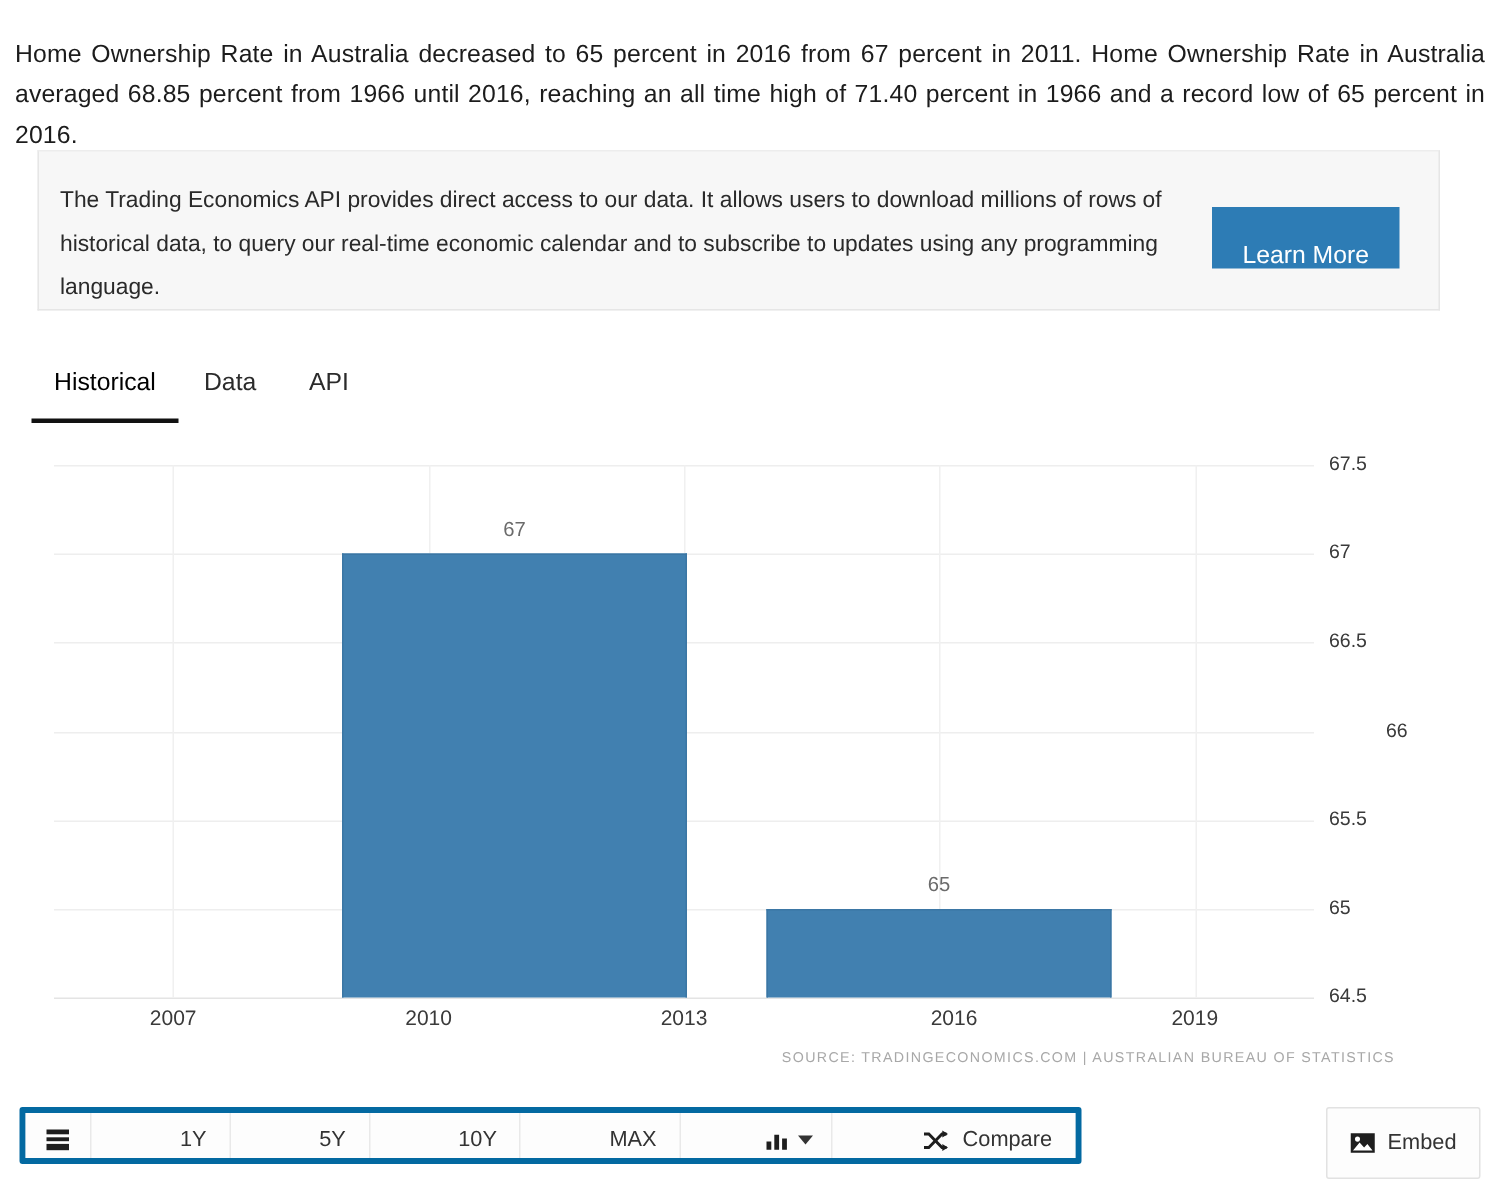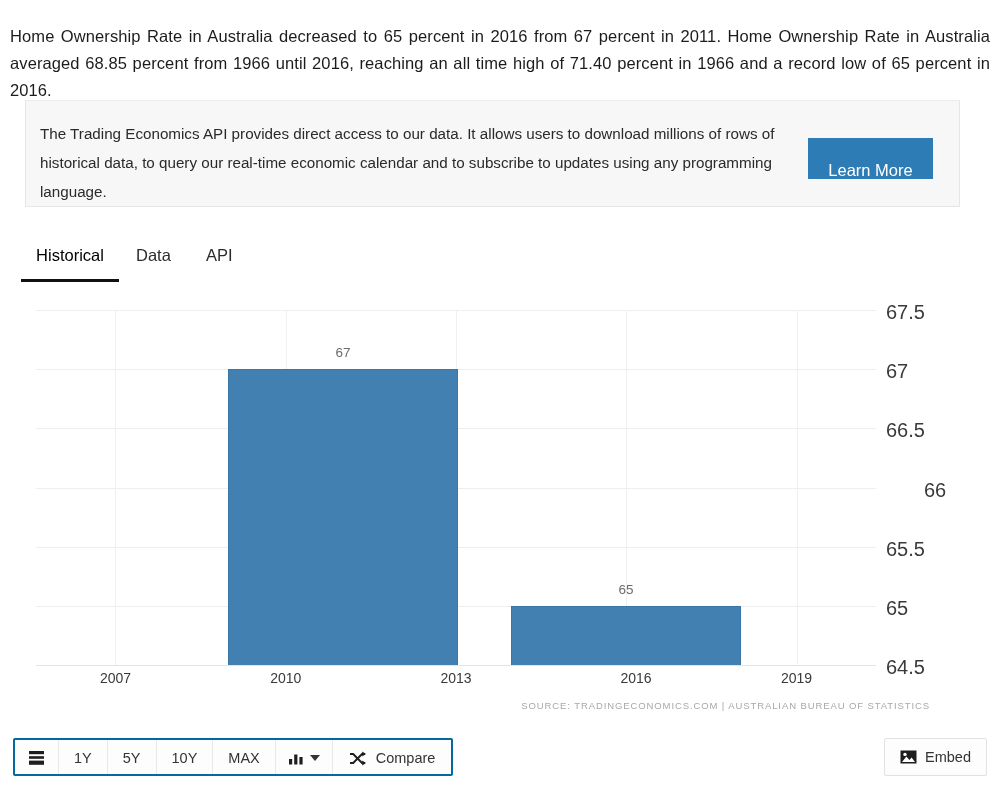--- a/index.html
+++ b/index.html
@@ -124,21 +124,21 @@
   .bar-label {
     position: absolute;
     font-size: 13.5px;
     color: #6b6b6b;
     text-align: center;
     white-space: nowrap;
   }
   .ytick {
     position: absolute;
     left: 876px;
-    font-size: 20px;
+    font-size: 13px;
     color: #3a3a3a;
     white-space: nowrap;
   }
   .xtick {
     position: absolute;
     top: 370px;
     font-size: 14px;
     color: #3a3a3a;
     text-align: center;
     white-space: nowrap;
@@ -154,24 +154,25 @@
     color: #a8a8a8;
     white-space: nowrap;
   }
 
   
   #toolbar-left {
     position: absolute;
     left: 13px; top: 738px;
     height: 38px;
     display: flex;
-    border: 2px solid #0369a1;
+    border: 4px solid #0369a1;
     background: #fdfdfd;
     border-radius: 2px;
     overflow: hidden;
+    gap: 44px;
   }
   .tb-btn {
     display: flex;
     align-items: center;
     justify-content: center;
     height: 36px;
     padding: 0 15px;
     font-size: 14.5px;
     color: #333333;
     background: #fdfdfd;
@@ -181,21 +182,21 @@
     font-family: "Liberation Sans", sans-serif;
   }
   .tb-btn:last-child { border-right: none; }
   #tb-menu { padding: 0 13px; }
   #tb-charttype { padding: 0 12px; gap: 6px; }
   #tb-compare { padding: 0 16px; gap: 9px; }
 
   #embed-btn {
     position: absolute;
     right: 13px; top: 738px;
-    height: 38px;
+    height: 48px;
     display: flex;
     align-items: center;
     gap: 8px;
     padding: 0 15px;
     border: 1px solid #e2e2e2;
     background: #fdfdfd;
     border-radius: 2px;
     font-size: 14.5px;
     color: #333333;
     cursor: pointer;

